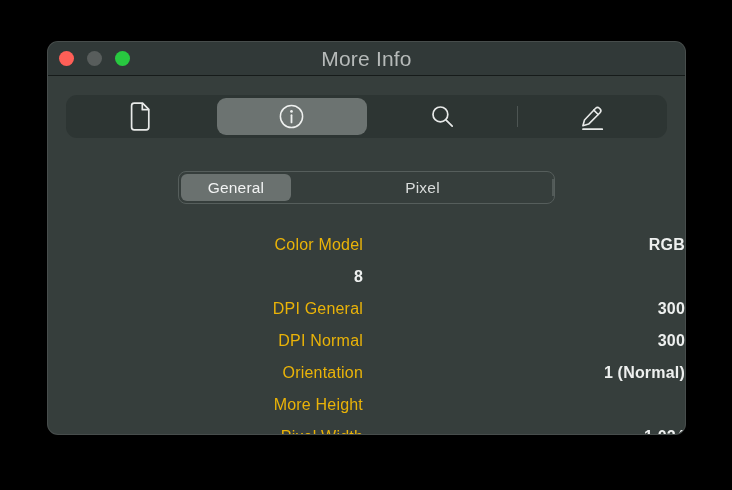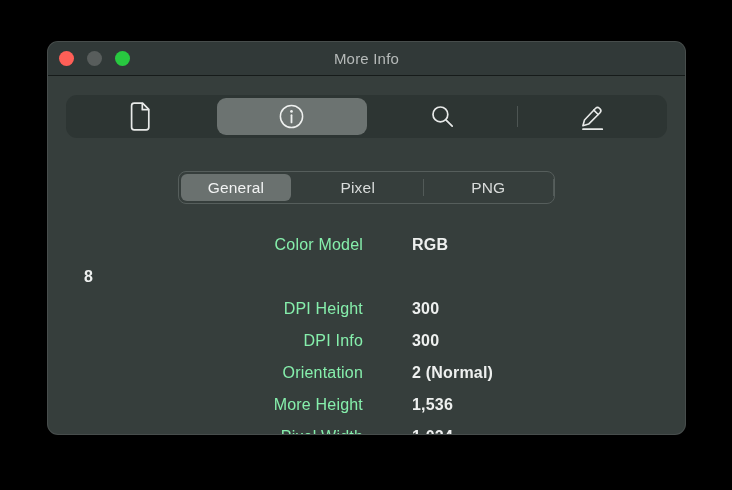--- a/index.html
+++ b/index.html
@@ -14,21 +14,21 @@
     background:#363e3c; border-radius:10px; overflow:hidden;
     box-shadow:0 0 0 1px rgba(130,140,138,0.55), 0 10px 30px rgba(0,0,0,0.6);
   }
   
   .titlebar {
     height:33px; background:#313938; border-bottom:1px solid #161b1a;
     display:flex; align-items:center; justify-content:center; position:relative;
   }
   .traffic { position:absolute; left:11px; top:9px; display:flex; gap:13px; }
   .light { width:15px; height:15px; border-radius:50%; border:none; padding:0; cursor:default; }
-  .title { font-size:15px; color:#b6bab9; letter-spacing:0.2px; }
+  .title { font-size:21px; color:#b6bab9; letter-spacing:0.2px; }
   
   .toolbar {
     position:absolute; left:18px; top:53px; width:601px; height:43px;
     background:#2d3533; border-radius:11px; display:flex; align-items:stretch;
   }
   .segment {
     flex:1 1 0; display:flex; align-items:center; justify-content:center;
     background:transparent; border:none; padding:0; position:relative; border-radius:9px;
   }
   .segment.selected { background:#6c7371; margin:3px 1px; }
@@ -54,22 +54,22 @@
     color:#f2f3f3;
   }
   .tab.grow { flex:1 1 0; }
   .tab-divider { width:1px; height:17px; background:#525a58; align-self:center; }
   
   .infotable { position:absolute; top:187px; left:0; right:0; }
   .row {
     display:grid; grid-template-columns:315px 1fr; column-gap:13px;
     height:32px; line-height:32px; font-size:16px;
   }
-  .row .label { text-align:right; color:#86efac; letter-spacing:0.2px; }
-  .row .value { text-align:left; color:#eef0ef; font-weight:700; letter-spacing:0.2px;margin-left:36px; }
+  .row .label { text-align:right; color:#eab308; letter-spacing:0.2px; }
+  .row .value { text-align:right; color:#eef0ef; font-weight:700; letter-spacing:0.2px;margin-left:36px; }
 </style>
 </head>
 <body>
 
 <div class="window">
 
   <div class="titlebar">
     <div class="traffic">
       <button class="light" style="background-color: rgb(255, 95, 87);"></button>
       <button class="light" style="background-color: rgb(88, 93, 92);"></button>
@@ -117,47 +117,45 @@
           <path d="M6.0 28.2 H25.2" stroke-width="1.8"></path>
         </svg>
       </span>
     </button>
   </div>
 
   <div class="tabstrip">
     <button class="tab selected">General</button>
     <button class="tab grow">Pixel</button>
     <span class="tab-divider"></span>
-    <button class="tab grow">PNG</button>
     <span class="tab-divider"></span>
   </div>
 
   <div class="infotable">
     <div class="row">
       <span class="label">Color Model</span>
       <span class="value">RGB</span>
     </div>
     <div class="row">
       <span class="value">8</span>
     </div>
     <div class="row">
-      <span class="label">DPI Height</span>
+      <span class="label">DPI General</span>
       <span class="value">300</span>
     </div>
     <div class="row">
-      <span class="label">DPI Info</span>
+      <span class="label">DPI Normal</span>
       <span class="value">300</span>
     </div>
     <div class="row">
       <span class="label">Orientation</span>
-      <span class="value">2 (Normal)</span>
+      <span class="value">1 (Normal)</span>
     </div>
     <div class="row">
       <span class="label">More Height</span>
-      <span class="value">1,536</span>
     </div>
     <div class="row">
       <span class="label">Pixel Width</span>
       <span class="value">1,024</span>
     </div>
   </div>
 
 </div>
 
 </body></html>

